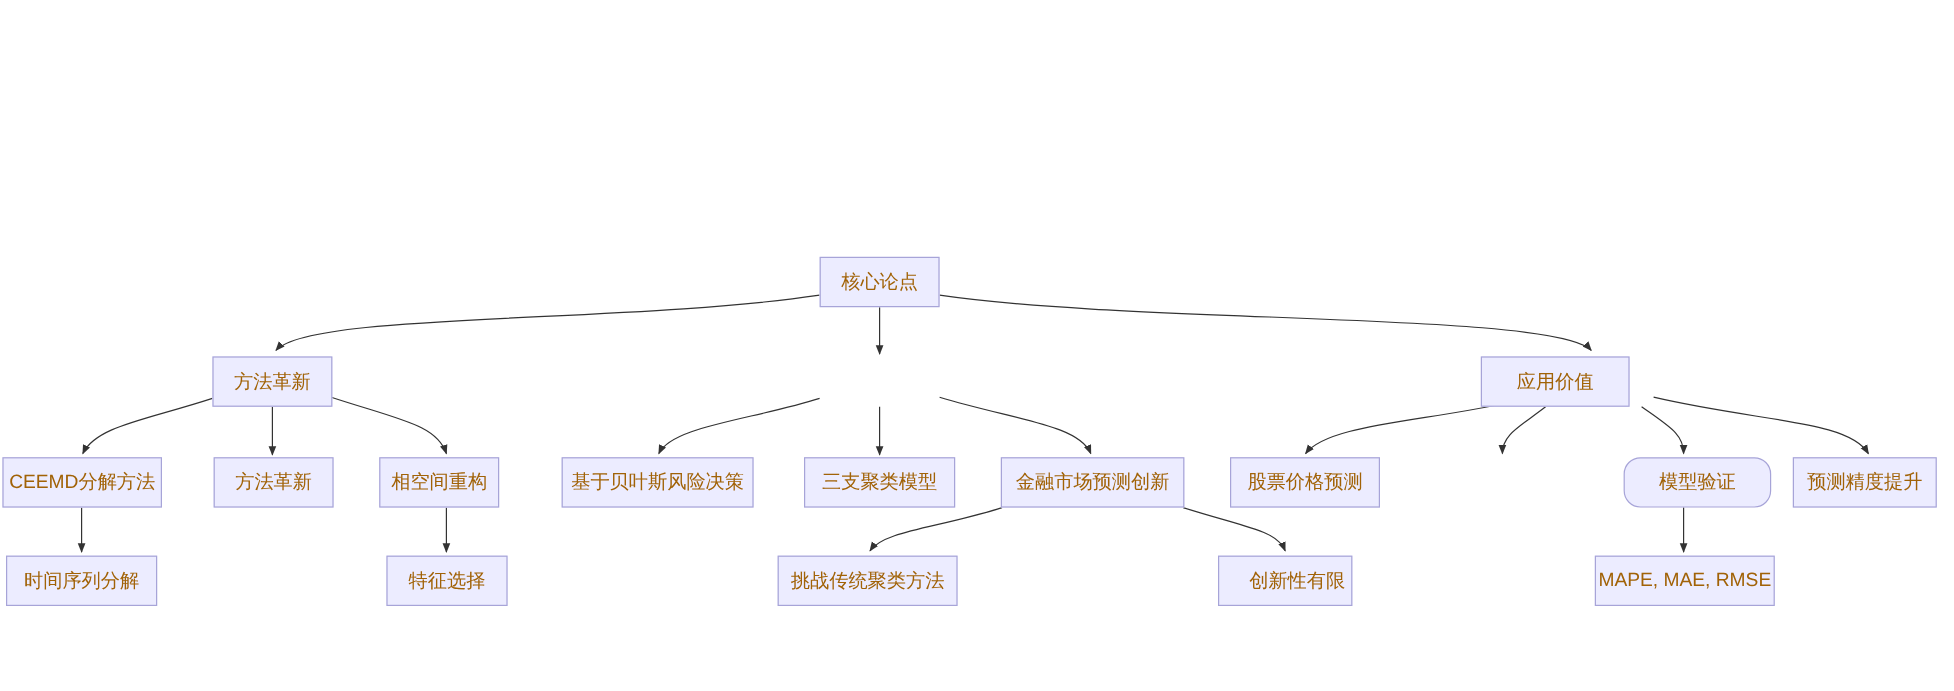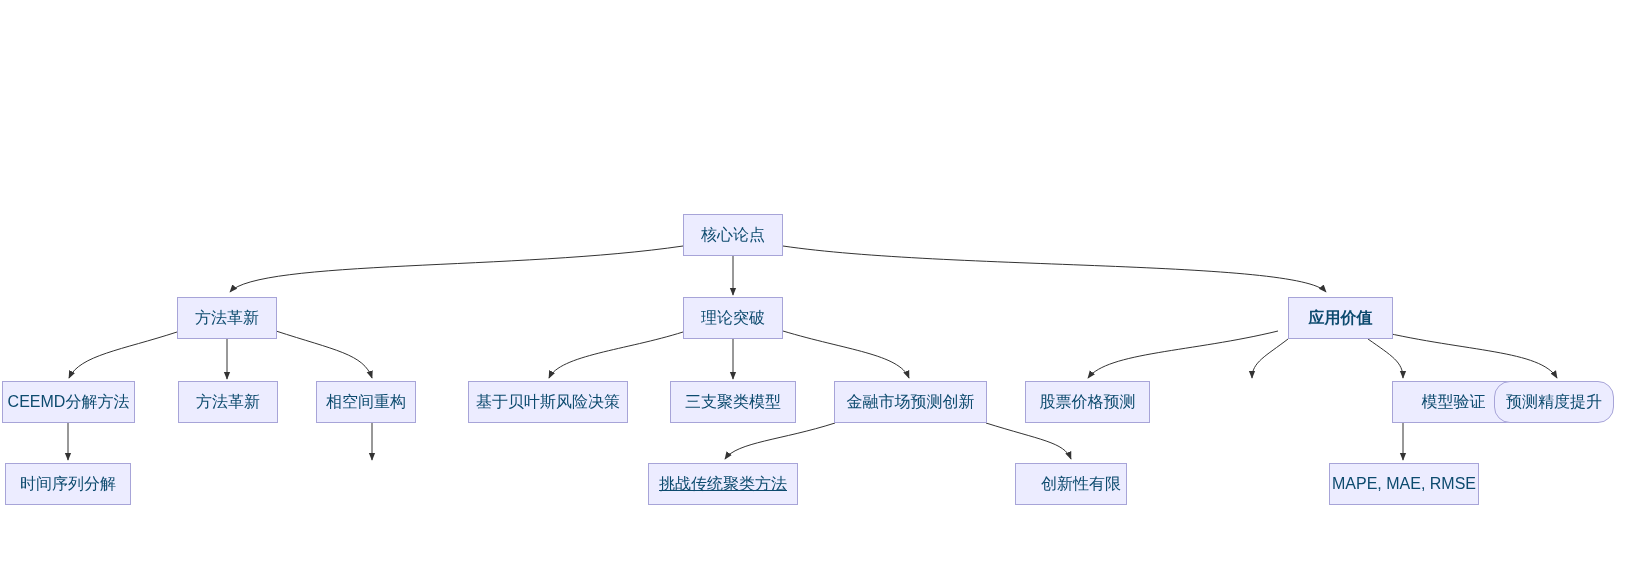--- a/index.html
+++ b/index.html
@@ -29,42 +29,42 @@
   .node {
     position: absolute;
     height: 42px;
     box-sizing: border-box;
     background: #ECECFF;
     border: 1px solid #a7a4d8;
     display: flex;
     align-items: center;
     justify-content: center;
     font-size: 16px;
-    color: #0c4a6e;
+    color: #a16207;
     white-space: nowrap;
     text-align: center;
   }
   
   #n-core       { left: 683px;  top: 214px; width: 100px; }
   #n-method     { left: 177px;  top: 297px; width: 100px; }
   #n-theory     { left: 683px;  top: 297px; width: 100px; }
-  #n-apply      { left: 1288px; top: 297px; width: 105px; font-weight: bold; }
+  #n-apply      { left: 1234px; top: 297px; width: 124px; }
   #n-ceemd      { left: 2px;    top: 381px; width: 133px; }
   #n-threeway   { left: 178px;  top: 381px; width: 100px; }
   #n-phase      { left: 316px;  top: 381px; width: 100px; }
   #n-bayes      { left: 468px;  top: 381px; width: 160px; }
   #n-model      { left: 670px;  top: 381px; width: 126px; }
   #n-finance    { left: 834px;  top: 381px; width: 153px; }
   #n-stock      { left: 1025px; top: 381px; width: 125px; }
   #n-risk       { left: 1190px; top: 381px; width: 124px; }
-  #n-validate   { left: 1392px; top: 381px; width: 123px; }
-  #n-accuracy   { left: 1494px; top: 381px; width: 120px; border-radius: 16px; }
+  #n-validate   { left: 1353px; top: 381px; width: 123px; border-radius: 14px; }
+  #n-accuracy   { left: 1494px; top: 381px; width: 120px; }
   #n-timeseries { left: 5px;    top: 463px; width: 126px; }
   #n-feature    { left: 322px;  top: 463px; width: 101px; }
-  #n-challenge  { left: 648px;  top: 463px; width: 150px; text-decoration: underline; }
+  #n-challenge  { left: 648px;  top: 463px; width: 150px; }
   #n-limited    { left: 1015px; top: 463px; width: 112px; padding-left: 20px; }
   #n-mape       { left: 1329px; top: 463px; width: 150px; }
 </style>
 </head>
 <body>
 
 <div id="canvas">
 
   <svg id="edges" width="1628" height="576" viewBox="0 0 1628 576">
     <defs>
@@ -87,29 +87,29 @@
     <path class="edge" marker-end="url(#arrow)" d="M 1378 331 C 1468 352, 1540 350, 1557 378"></path>
     <path class="edge" marker-end="url(#arrow)" d="M 68 423 L 68 460"></path>
     <path class="edge" marker-end="url(#arrow)" d="M 372 423 L 372 460"></path>
     <path class="edge" marker-end="url(#arrow)" d="M 835 423 C 782 440, 737 442, 725 459"></path>
     <path class="edge" marker-end="url(#arrow)" d="M 986 423 C 1040 440, 1064 442, 1071 459"></path>
     <path class="edge" marker-end="url(#arrow)" d="M 1403 423 L 1403 460"></path>
   </svg>
 
   <div class="node" id="n-core">核心论点</div>
   <div class="node" id="n-method">方法革新</div>
-  <div class="node" id="n-theory">理论突破</div>
   <div class="node" id="n-apply">应用价值</div>
   <div class="node" id="n-ceemd">CEEMD分解方法</div>
   <div class="node" id="n-threeway">方法革新</div>
   <div class="node" id="n-phase">相空间重构</div>
   <div class="node" id="n-bayes">基于贝叶斯风险决策</div>
   <div class="node" id="n-model">三支聚类模型</div>
   <div class="node" id="n-finance">金融市场预测创新</div>
   <div class="node" id="n-stock">股票价格预测</div>
   <div class="node" id="n-validate">模型验证</div>
   <div class="node" id="n-accuracy">预测精度提升</div>
   <div class="node" id="n-timeseries">时间序列分解</div>
+  <div class="node" id="n-feature">特征选择</div>
   <div class="node" id="n-challenge">挑战传统聚类方法</div>
   <div class="node" id="n-limited">创新性有限</div>
   <div class="node" id="n-mape">MAPE, MAE, RMSE</div>
 
 </div>
 
 </body></html>

